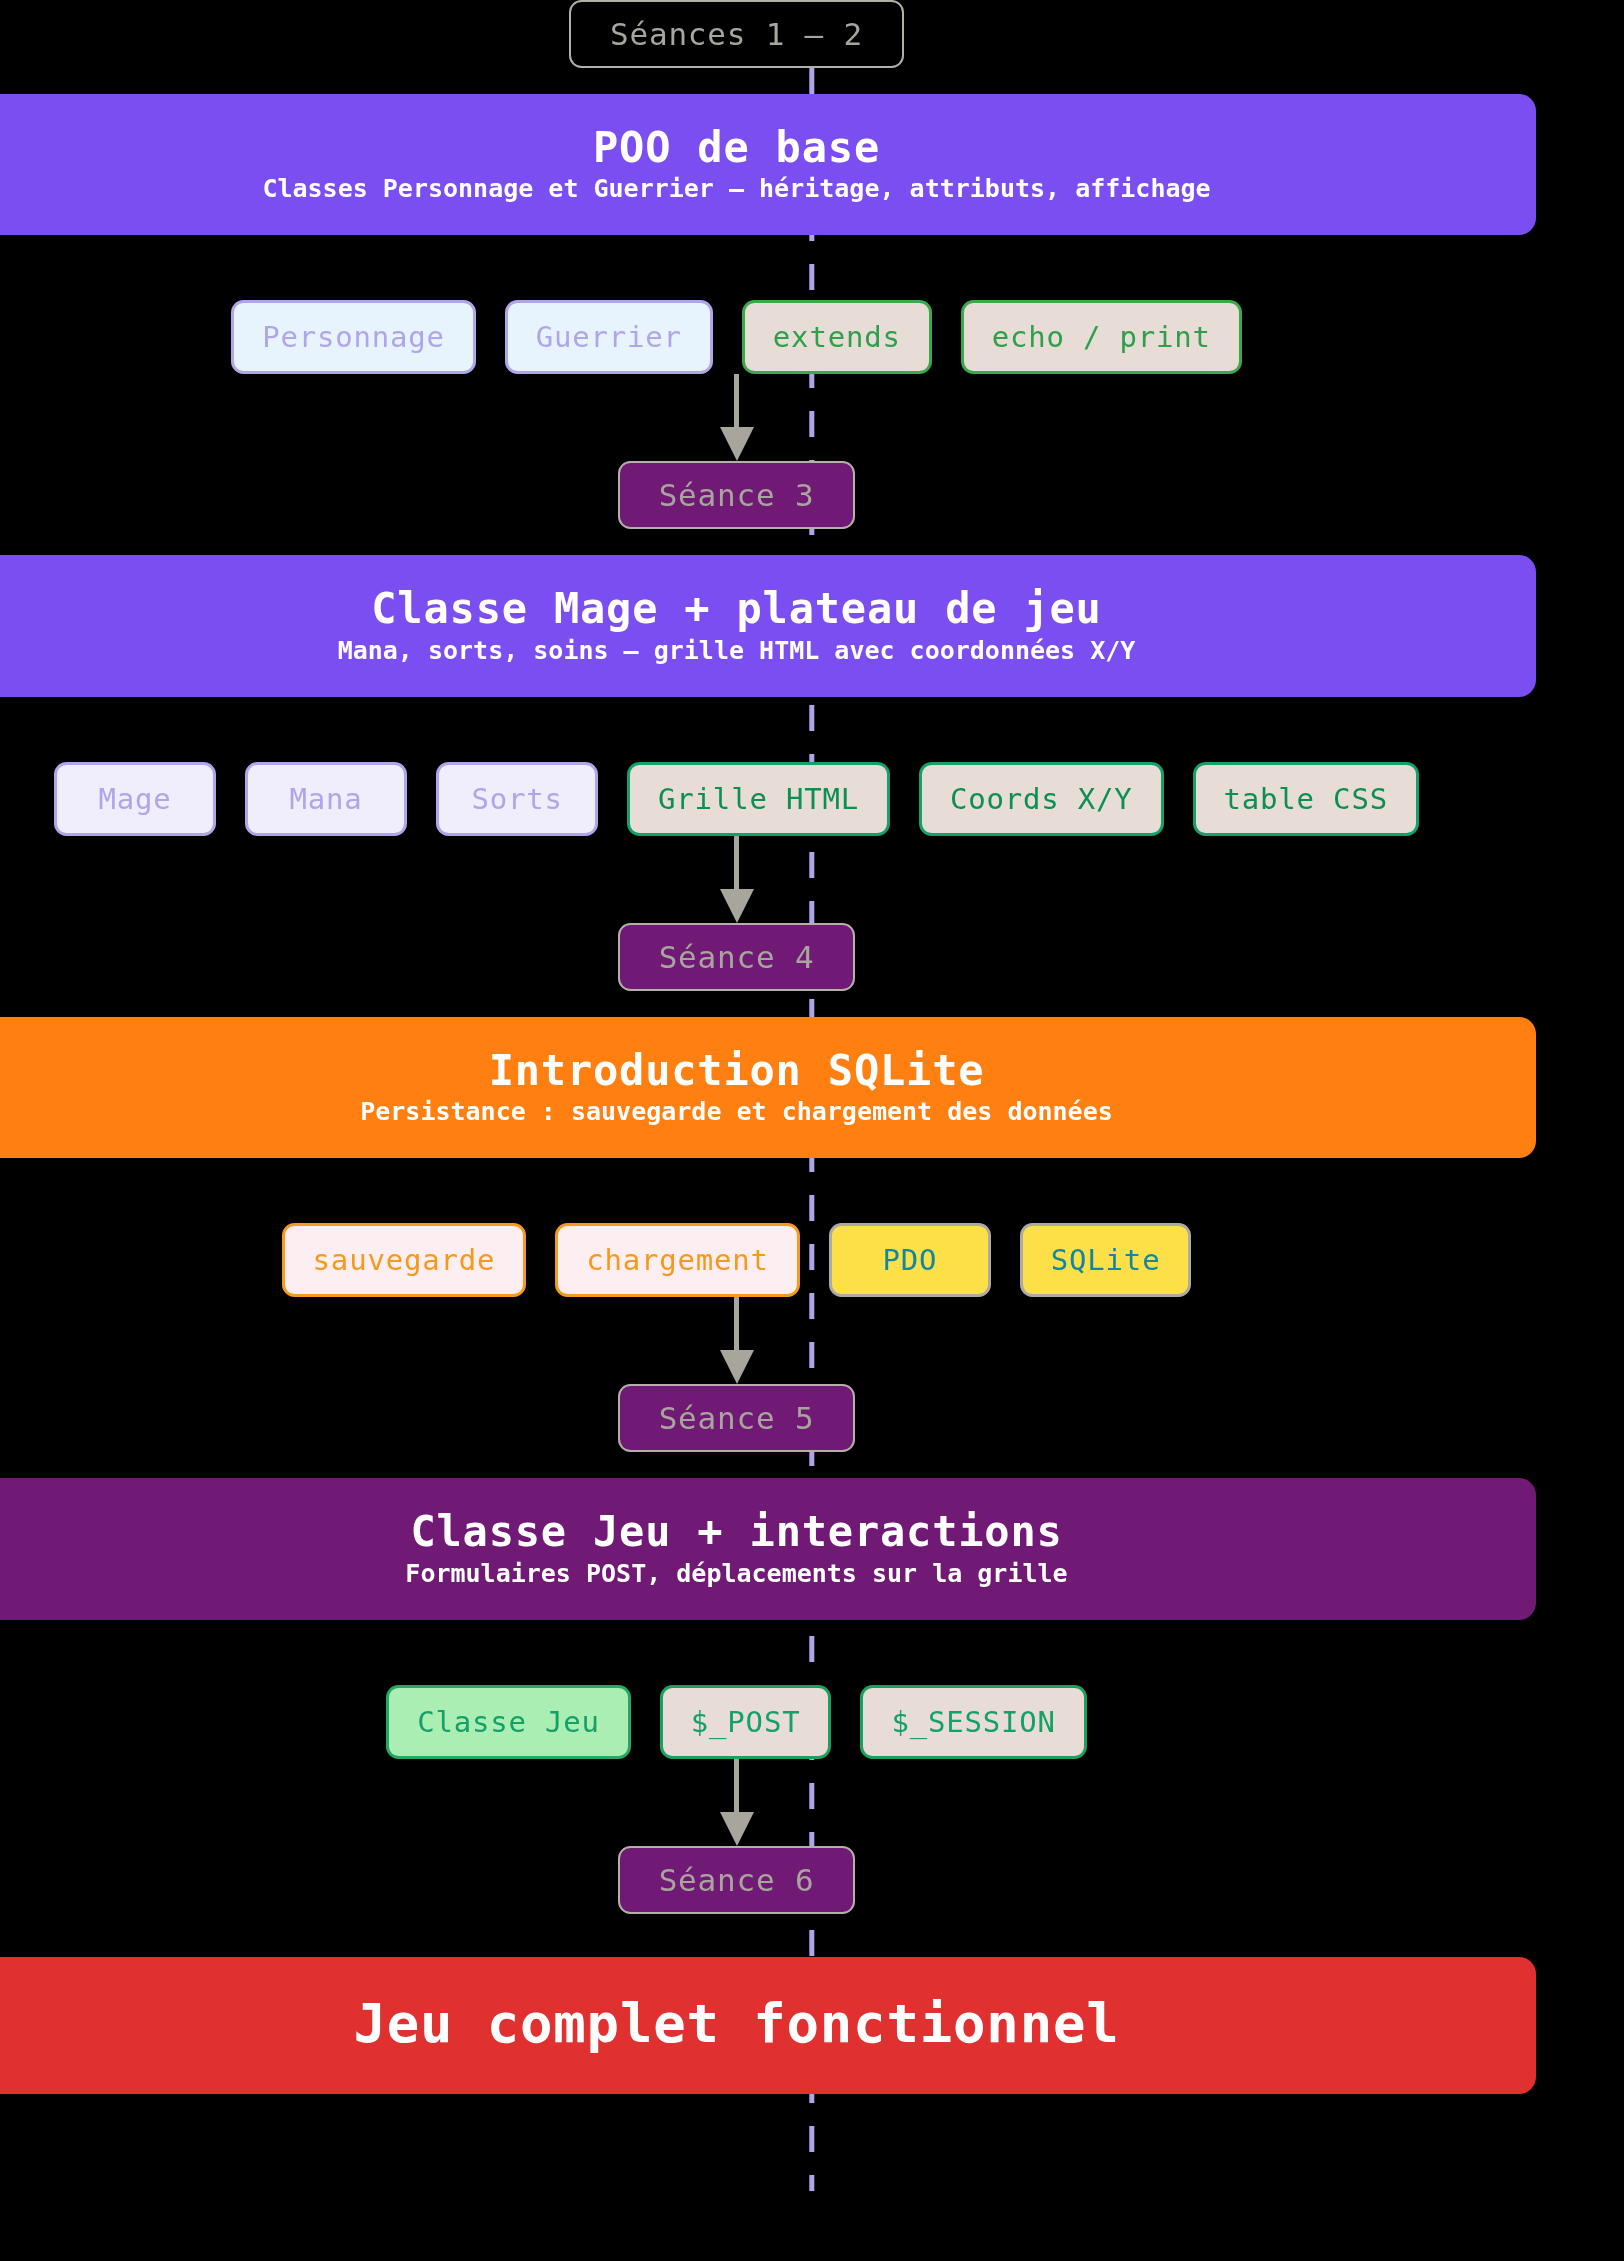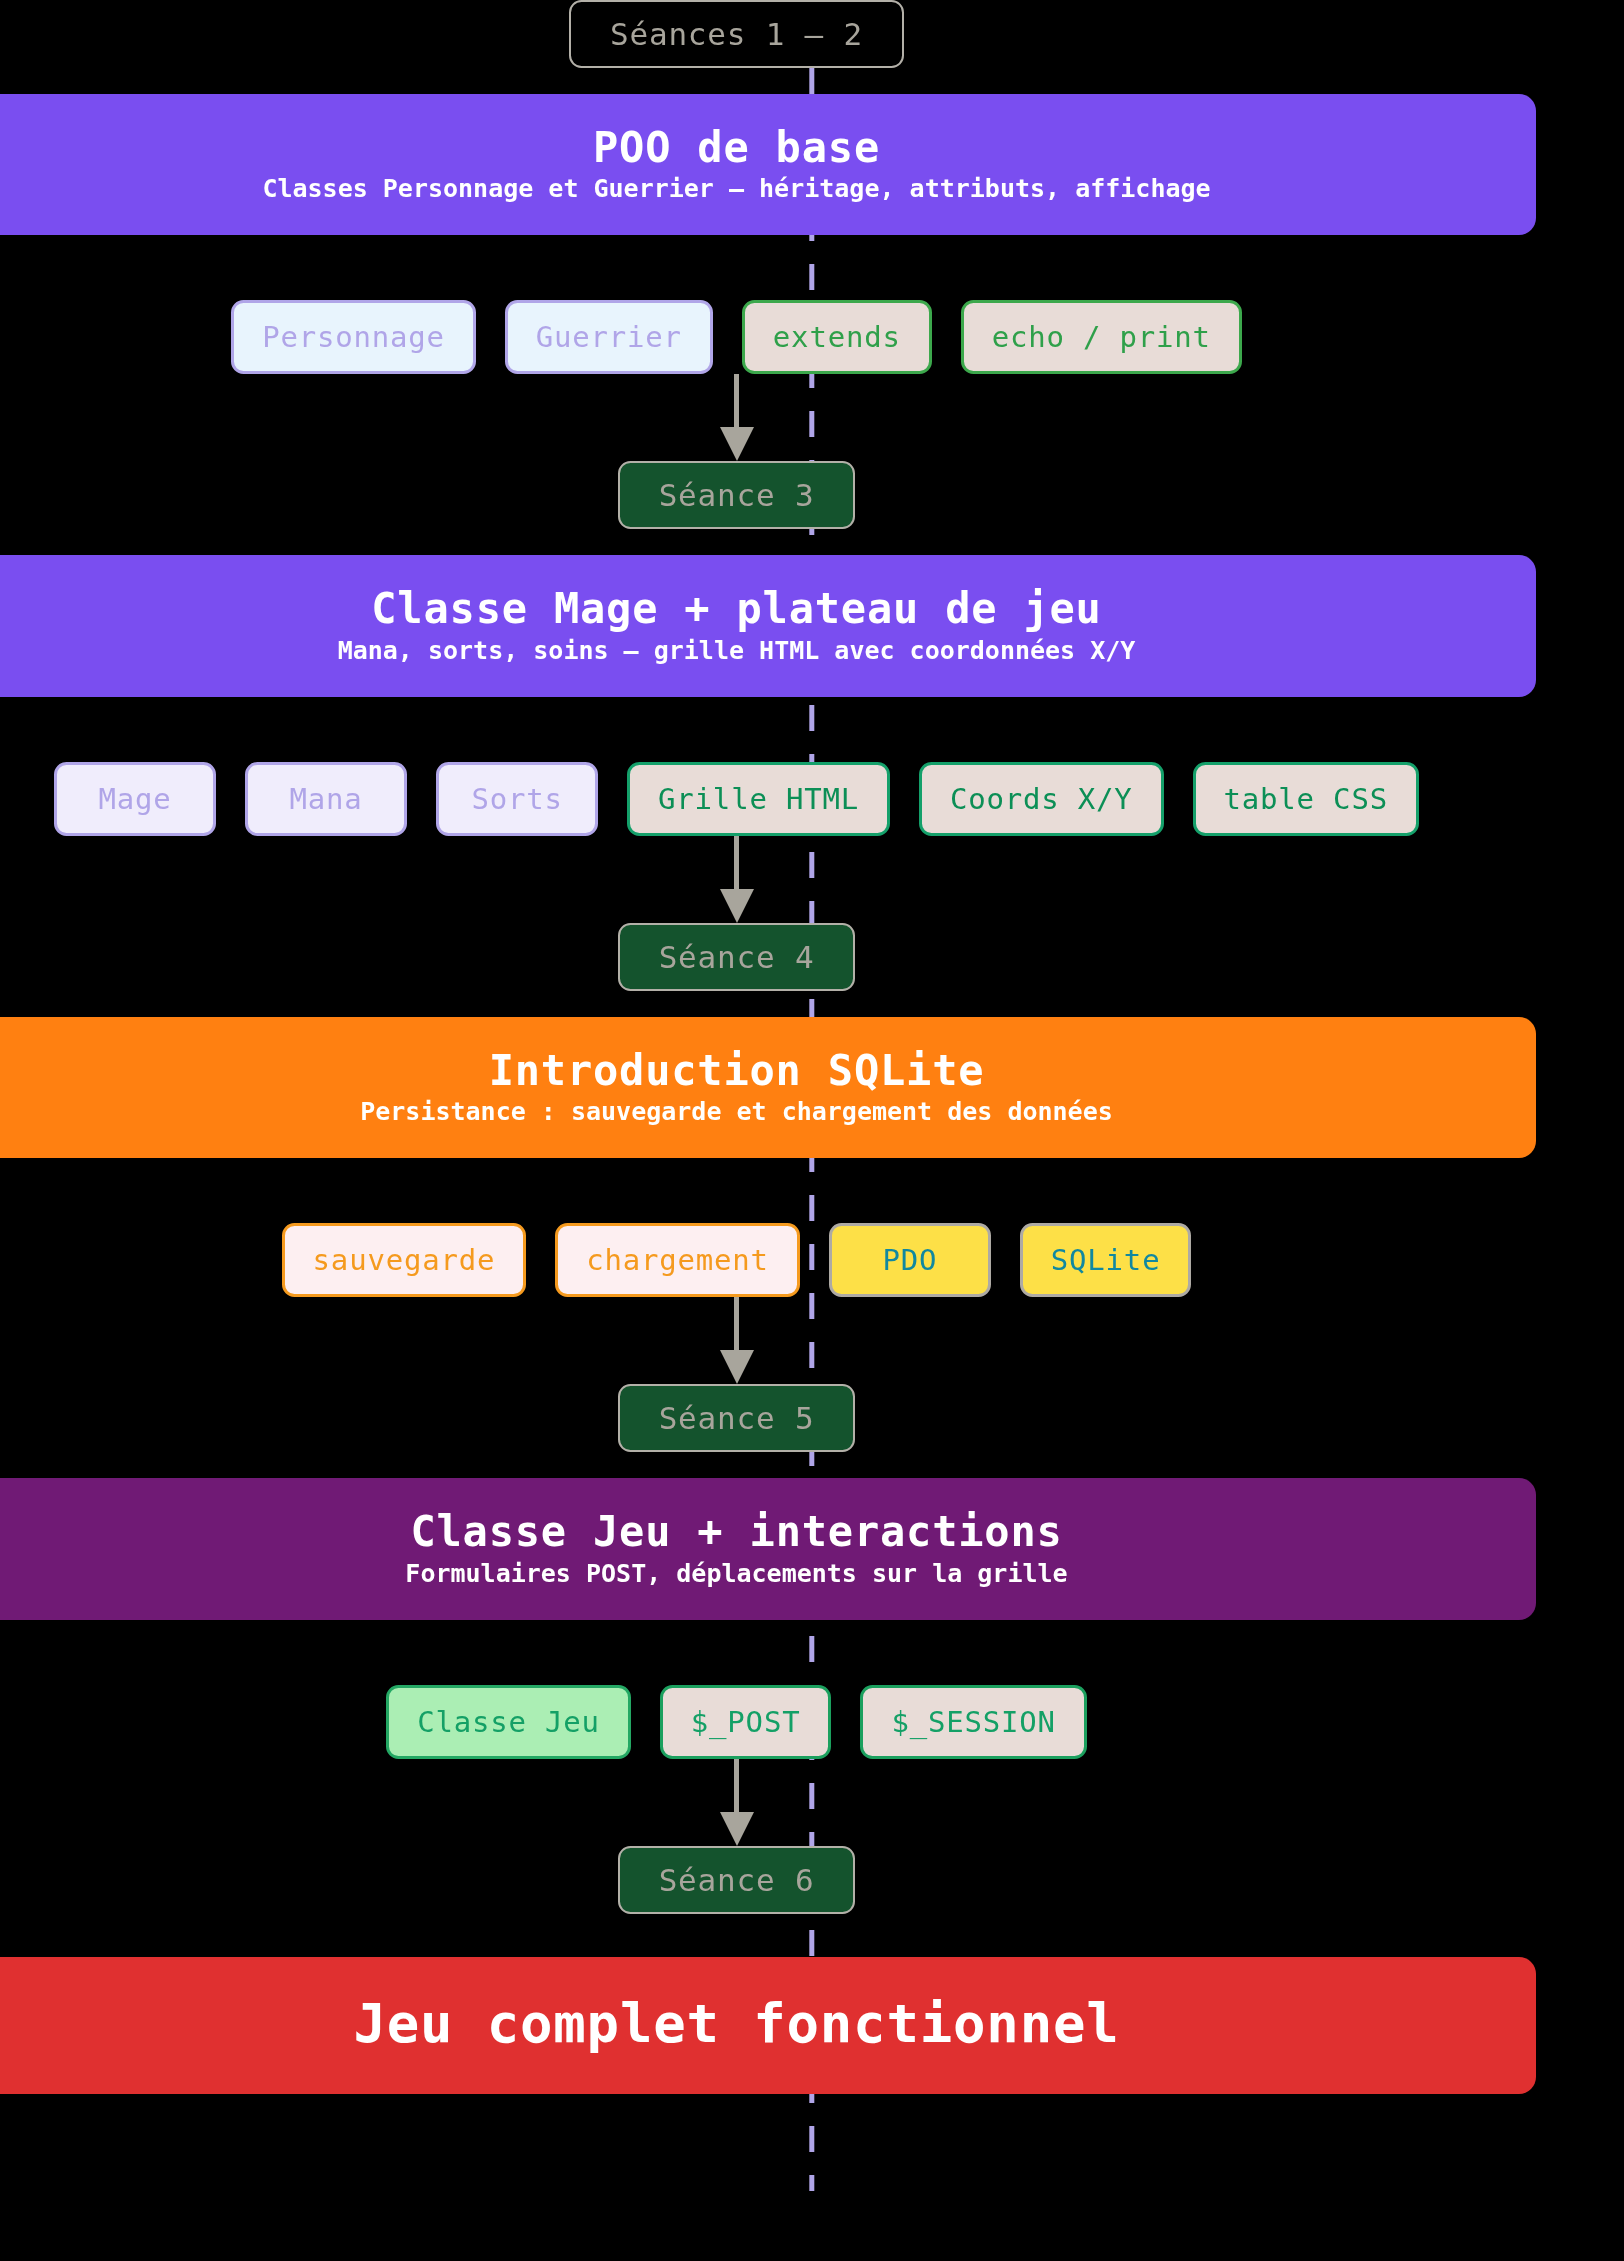--- a/index.html
+++ b/index.html
@@ -49,21 +49,21 @@
     color: #a8a59c;
     font-size: 31px;
     letter-spacing: 0.8px;
     padding: 14px 39px;
     text-align: center;
     white-space: nowrap;
     position: relative;
     z-index: 3;
   }
   .pill.dark  { background: #000000; }
-  .pill.light { background: #14532d; }
+  .pill.light { background: #701a75; }
 
   
   .connector {
     position: relative;
     width: 46px;
     height: 87px;
     z-index: 1;
   }
   .connector .shaft {
     position: absolute;

